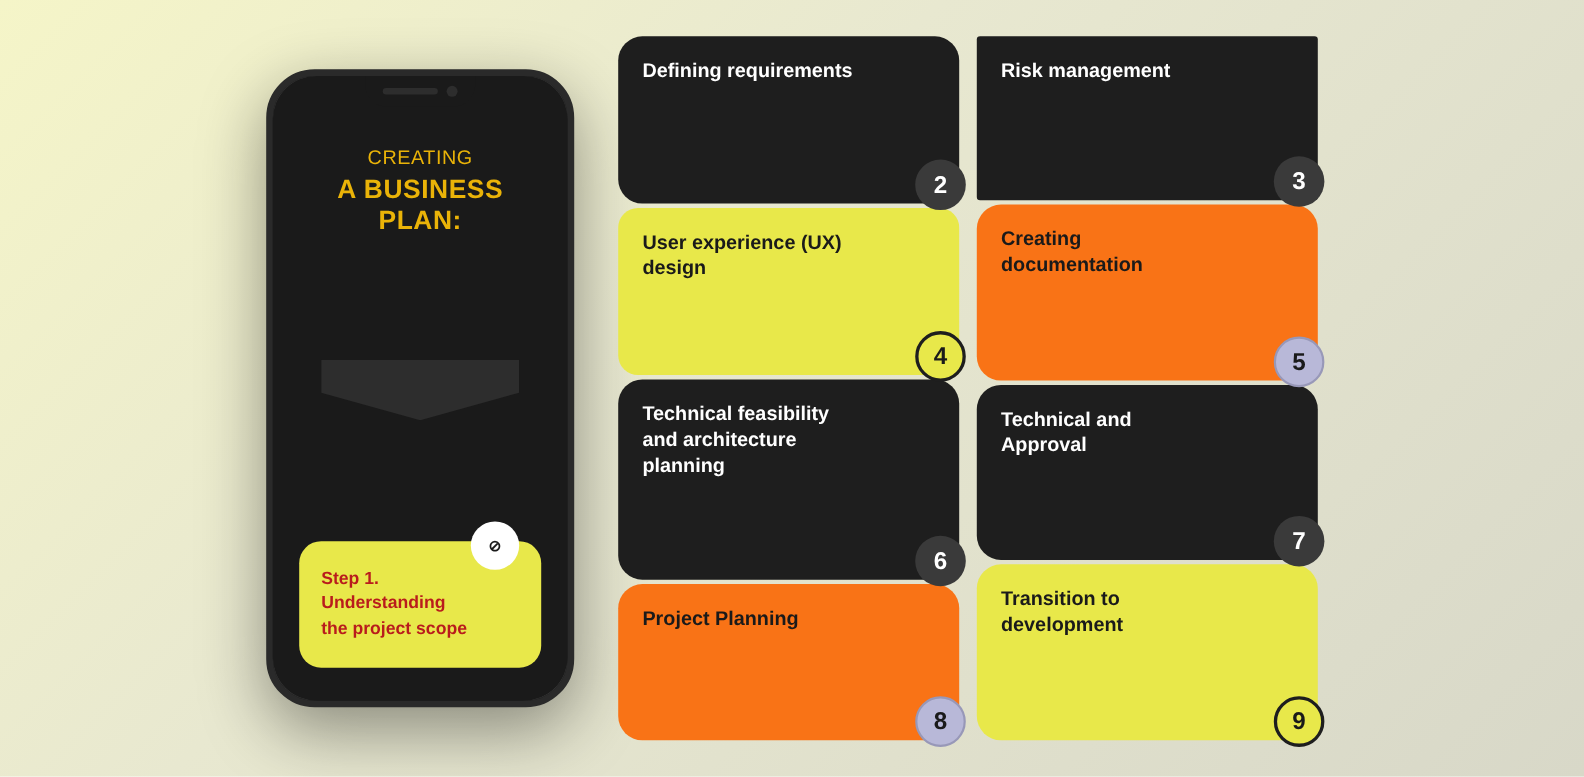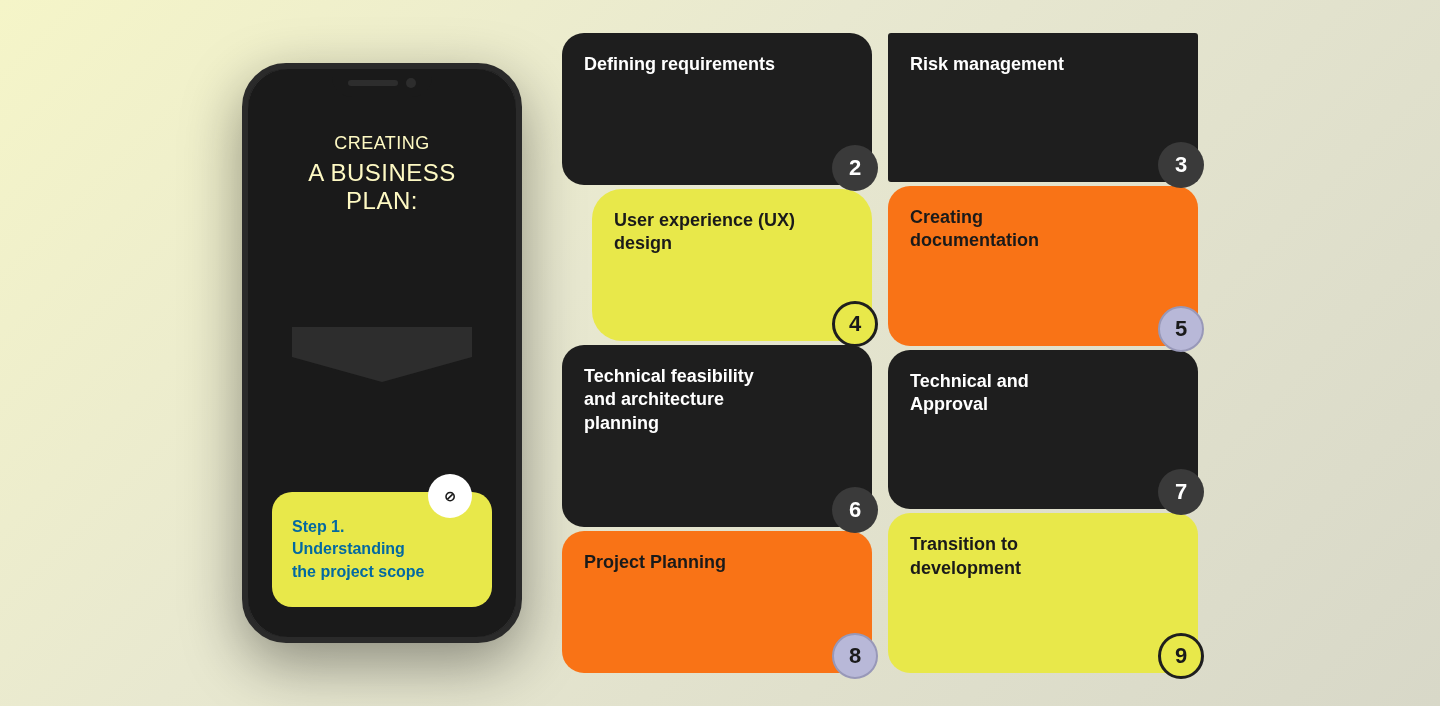--- a/index.html
+++ b/index.html
@@ -83,21 +83,21 @@
       display: flex;
       flex-direction: column;
       align-items: center;
       justify-content: space-between;
       padding: 60px 24px 30px;
       overflow: hidden;
       position: relative;
     }
 
     .phone-title {
-      color: #fef9c3;
+      color: #eab308;
       font-size: 24px;
       font-weight: 900;
       text-align: center;
       line-height: 1.2;
       letter-spacing: 0.5px;
       text-transform: uppercase;
     }
 
     .phone-title span {
       font-weight: 400;
@@ -126,21 +126,21 @@
       align-items: center;
       justify-content: center;
       font-size: 18px;
       font-weight: 900;
       color: #1a1a1a;
     }
 
     .phone-card-text {
       font-size: 16px;
       font-weight: 700;
-      color: #0369a1;
+      color: #b91c1c;
       line-height: 1.4;
     }
 
     
     .steps-section {
       display: flex;
       gap: 16px;
       align-items: stretch;
       height: 640px;
     }
@@ -217,21 +217,21 @@
 
   <div class="phone-section">
     <div class="phone-frame">
       <div class="phone-notch">
         <div class="notch-speaker"></div>
         <div class="notch-camera"></div>
       </div>
       <div class="phone-screen">
         <div class="phone-title">
           <span>CREATING</span>
-          <span style="font-weight:400;font-size:24px;">A BUSINESS PLAN:</span>
+          <span style="font-weight:700;font-size:24px;">A BUSINESS PLAN:</span>
         </div>
 
         <div style="width:100%;display:flex;justify-content:center;margin:-10px 0;">
           <svg width="180" height="55" viewBox="0 0 180 55">
             <polygon points="0,0 180,0 180,30 90,55 0,30" fill="#2d2d2d"></polygon>
           </svg>
         </div>
 
         <div class="phone-card">
           <div class="phone-card-logo">
@@ -251,21 +251,21 @@
 
     <div class="steps-column">
 
       <div class="step-card dark" style="flex:1.1;border-radius:22px;">
         <div class="step-card-title">Defining requirements</div>
         <div class="step-number-bubble dark" style="background:#3a3a3a;color:#fff;border:none;width:46px;height:46px;border-radius:50%;display:flex;align-items:center;justify-content:center;font-size:22px;font-weight:800;position:absolute;bottom:-6px;right:-6px;z-index:5;">
           <span>2</span>
         </div>
       </div>
 
-      <div class="step-card yellow" style="flex:1.1;border-radius:30px;margin-left:30px;">
+      <div class="step-card yellow" style="flex:1.1;border-radius:18px;">
         <div class="step-card-title">User experience (UX) design</div>
         <div style="background:#e8e84a;border:3px solid #1e1e1e;width:46px;height:46px;border-radius:50%;display:flex;align-items:center;justify-content:center;font-size:22px;font-weight:800;position:absolute;bottom:-6px;right:-6px;z-index:5;color:#1a1a1a;">
           <span>4</span>
         </div>
       </div>
 
       <div class="step-card dark" style="flex:1.4;border-radius:22px;">
         <div class="step-card-title">Technical feasibility and architecture planning</div>
         <div style="background:#3a3a3a;color:#fff;width:46px;height:46px;border-radius:50%;display:flex;align-items:center;justify-content:center;font-size:22px;font-weight:800;position:absolute;bottom:-6px;right:-6px;z-index:5;">
           <span>6</span>

